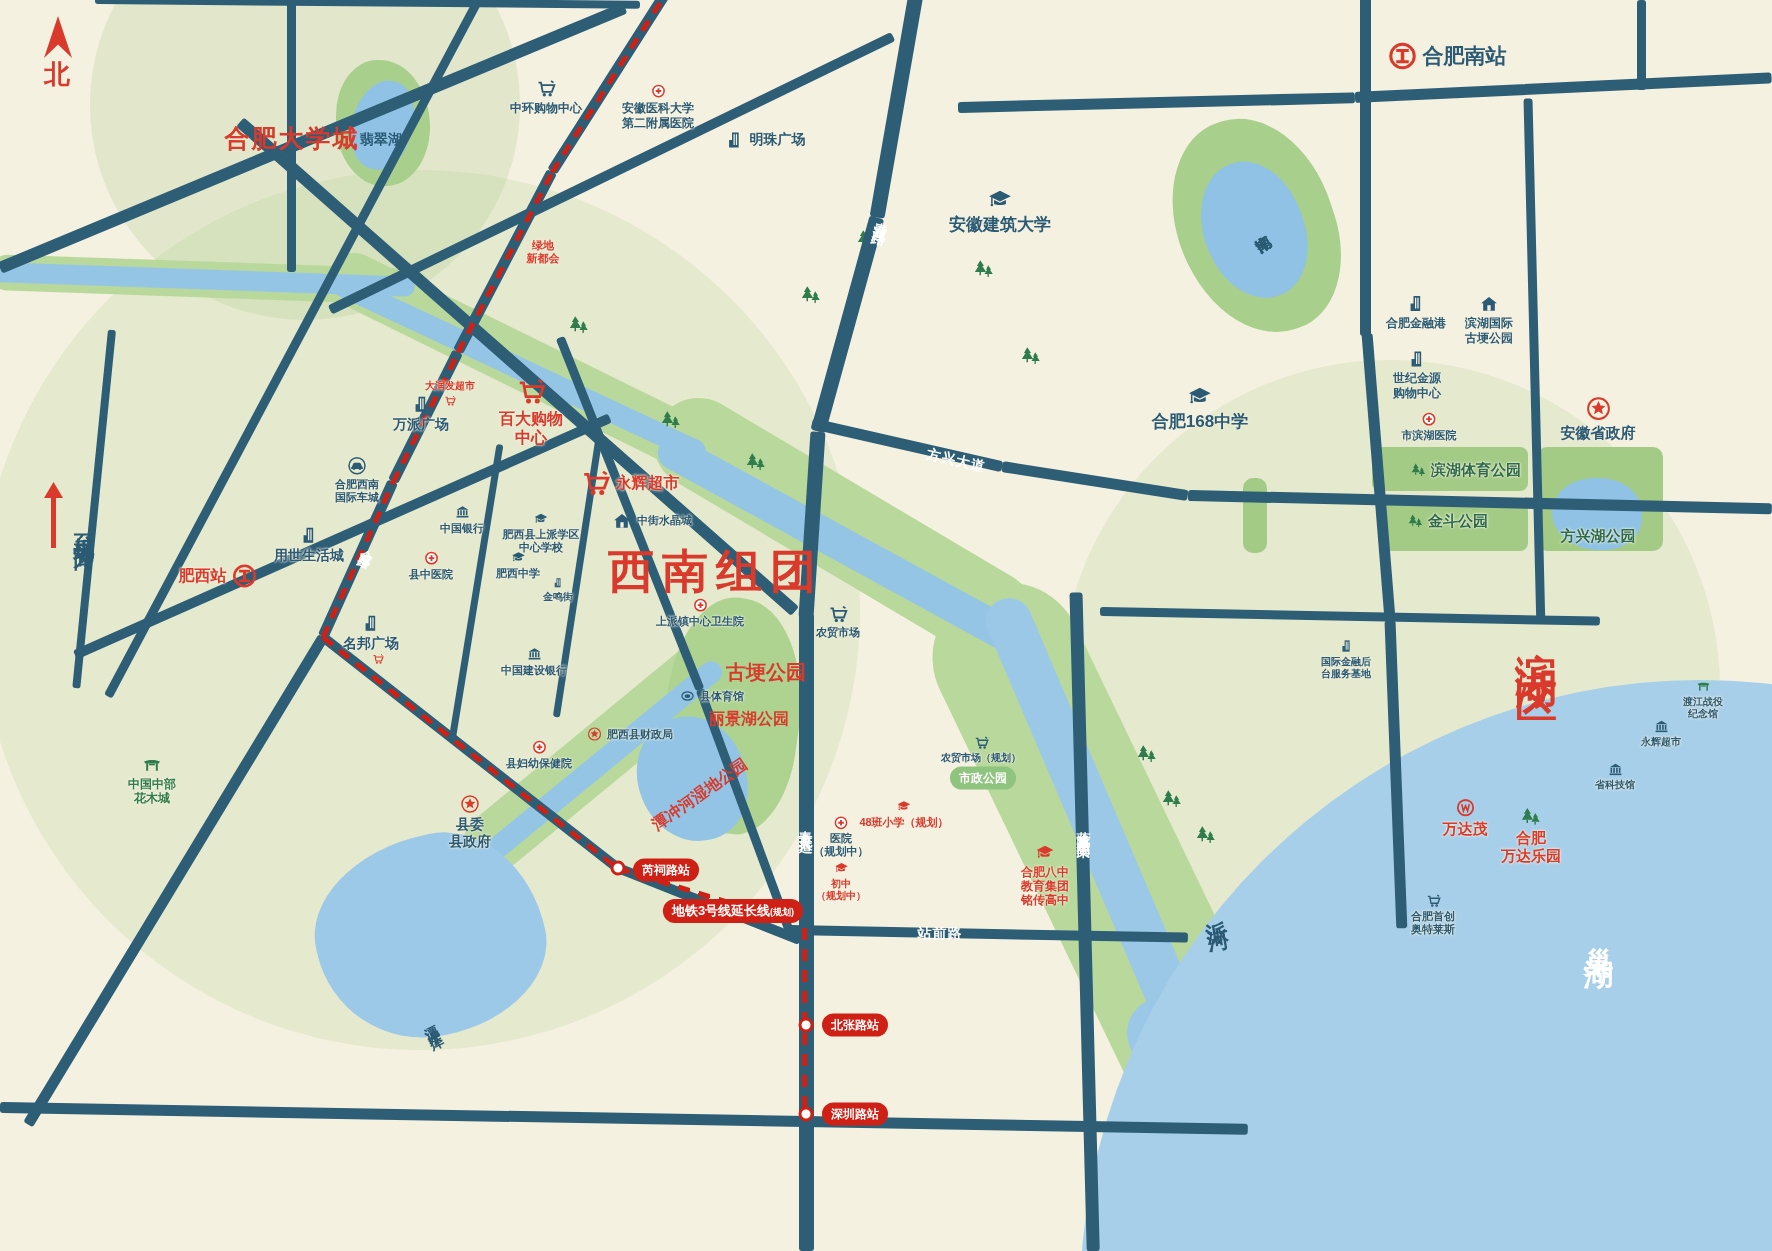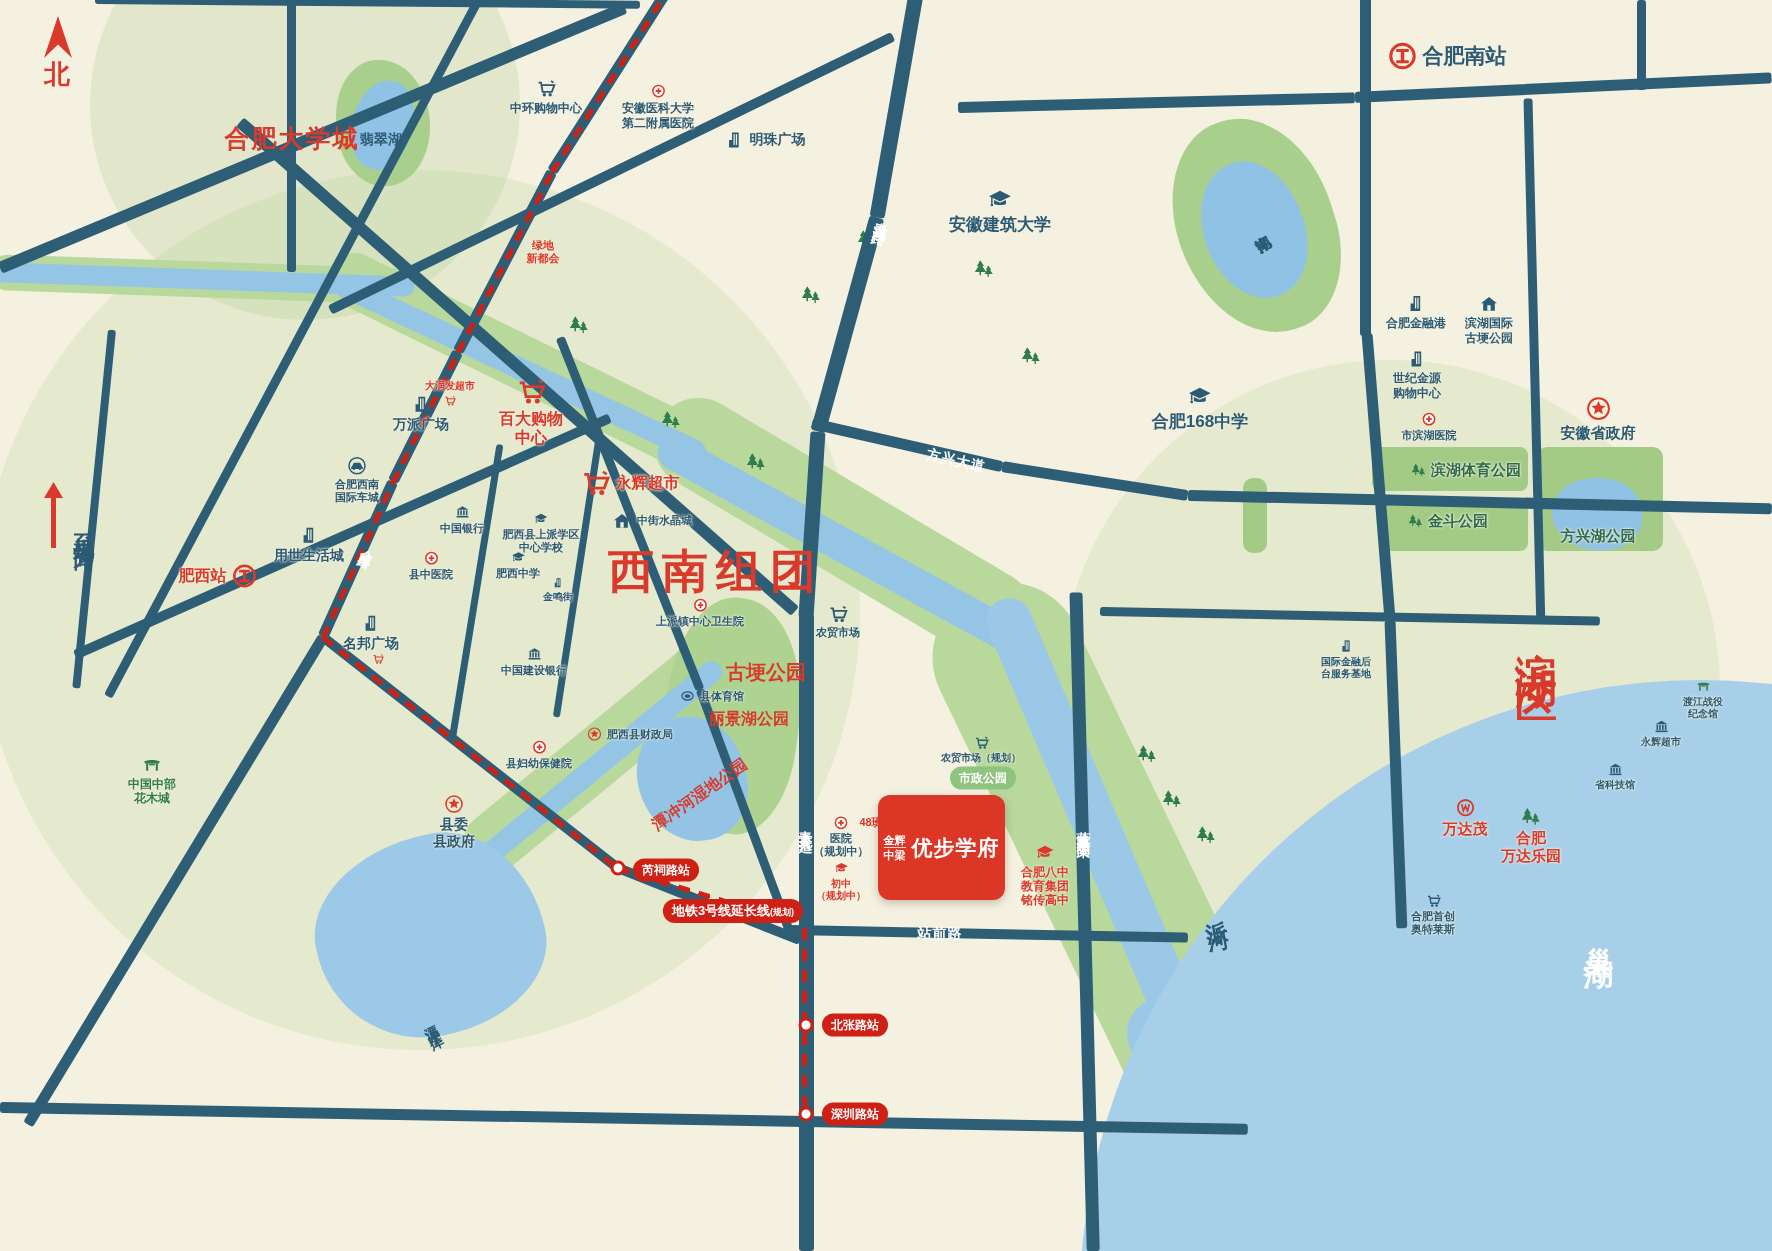--- a/index.html
+++ b/index.html
@@ -485,21 +485,21 @@
         <use href="#sym-star"></use>
       </svg>
     <div class="lbl s11">肥西县财政局</div>
   </div>
   <div class="poi" style="left:539px;top:755px">
     <svg class="ic sm">
         <use href="#sym-cross"></use>
       </svg>
     <div class="lbl s11">县妇幼保健院</div>
   </div>
-  <div class="poi" style="left:454px;top:822px">
+  <div class="poi" style="left:470px;top:822px">
     <svg class="ic redc">
         <use href="#sym-star"></use>
       </svg>
     <div class="lbl s14">县委</div>
     <div class="lbl s14" style="margin-top:-3px">县政府</div>
   </div>
   <div class="poi" style="left:152px;top:780px">
     <svg class="ic greenc">
         <use href="#sym-gate"></use>
       </svg>
@@ -590,21 +590,14 @@
   <div class="stdot" style="left:618px;top:868px"></div>
   <div class="pill" style="left:633px;top:870px">芮祠路站</div>
   <div class="stdot" style="left:806px;top:1025px"></div>
   <div class="pill" style="left:822px;top:1025px">北张路站</div>
   <div class="stdot" style="left:806px;top:1114px"></div>
   <div class="pill" style="left:822px;top:1114px">深圳路站</div>
   <div class="pill center" style="left:733px;top:911px;font-size:13px">
     <span>地铁3号线延长线</span><span class="small">(规划)</span>
   </div>
 
-  <div id="project">
-    <div class="brand">
-      <span>金辉</span>
-      <span>中梁</span>
-    </div>
-    <div class="pname">优步学府</div>
-  </div>
 
 </div>
 
 </body></html>

